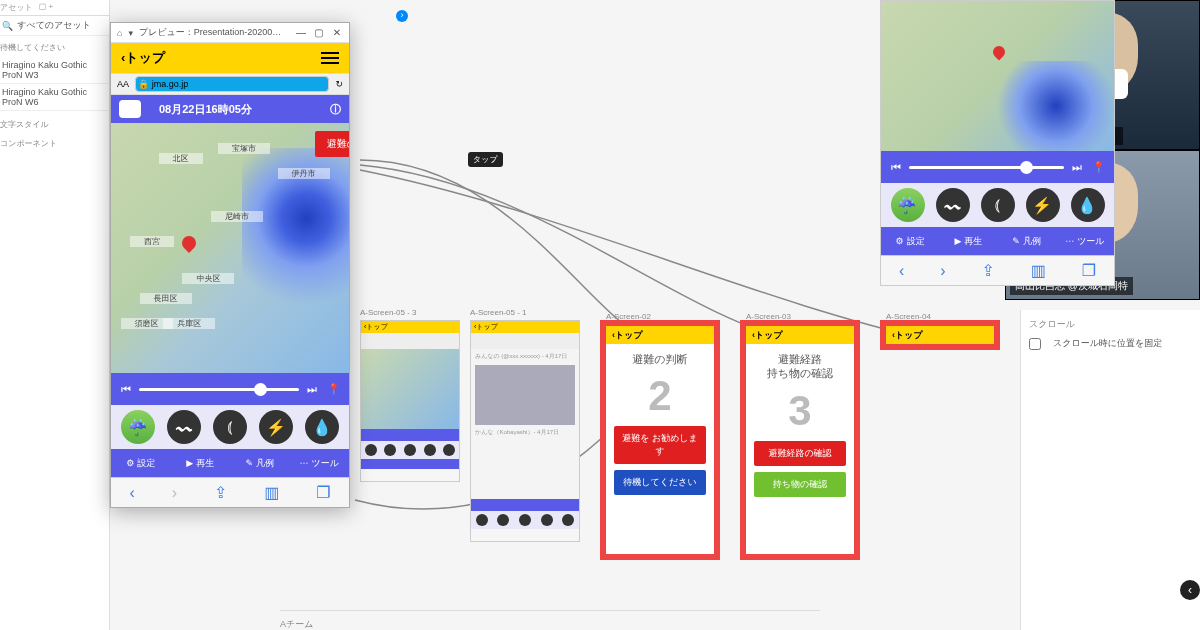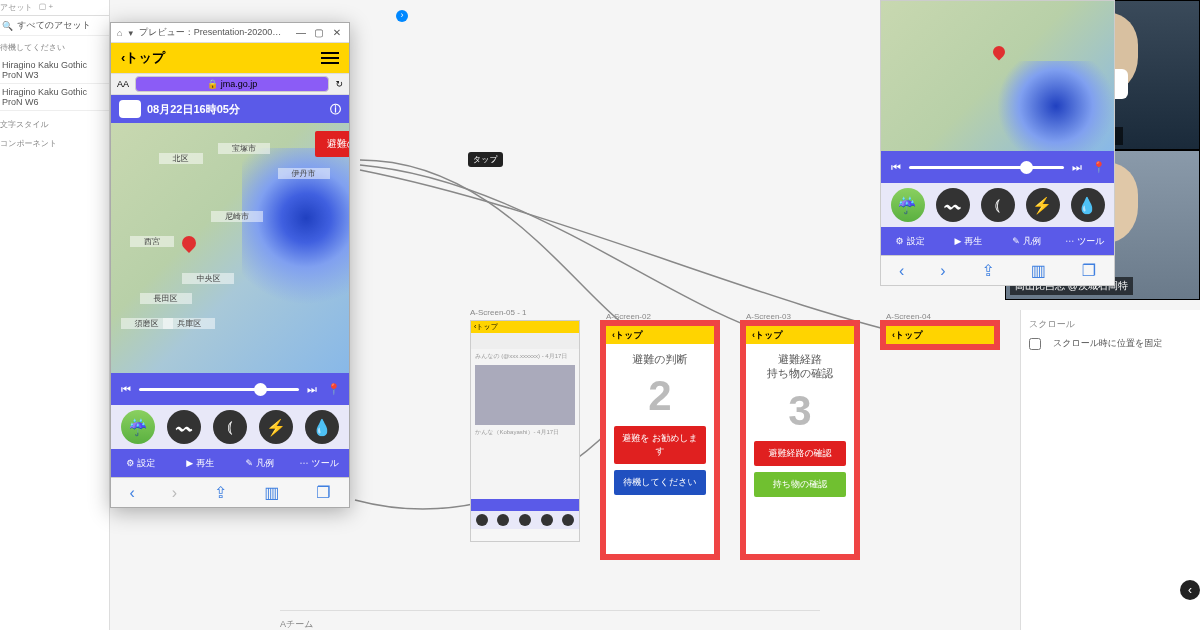--- a/index.html
+++ b/index.html
@@ -39,22 +39,22 @@
 .pwin .titlebar{height:20px;background:#fff;border-bottom:1px solid #ddd;display:flex;align-items:center;padding:0 6px;font-size:9px;color:#555;gap:6px}
 .pwin .titlebar .sp{flex:1}
 .pwin .wbtn{width:12px;height:12px;display:flex;align-items:center;justify-content:center;font-size:10px}
 
 .phone-top{height:30px;background:#ffd400;display:flex;align-items:center;padding:0 10px;justify-content:space-between}
 .phone-top .back{font-weight:bold;font-size:13px}
 .ham{display:flex;flex-direction:column;gap:3px}
 .ham span{display:block;width:18px;height:2px;background:#000}
 .statusbar{height:18px;background:#f0f0f0;display:flex;align-items:center;justify-content:space-between;padding:0 6px;font-size:9px}
 .urlbar{height:22px;background:#f0f0f0;display:flex;align-items:center;padding:0 6px;gap:6px;font-size:9px;border-top:1px solid #ddd;border-bottom:1px solid #ddd}
-.urlbar .url{flex:1;background:#8b5cf6;border:1px solid #ccc;border-radius:4px;text-align:center;padding:2px}
-.jma-banner{height:28px;background:#5a5ae8;color:#fff;display:flex;align-items:center;padding:0 8px;font-size:11px;font-weight:bold;gap:6px}
+.urlbar .url{flex:1;background:#0ea5e9;border:1px solid #ccc;border-radius:4px;padding:2px}
+.jma-banner{height:28px;background:#5a5ae8;color:#fff;display:flex;align-items:center;padding:0 8px;font-size:11px;font-weight:bold;gap:18px}
 .jma-banner .ico{width:22px;height:18px;background:#fff;border-radius:4px}
 .map{height:250px;position:relative;background:linear-gradient(135deg,#c8d8b0 0%,#b8d0a8 40%,#a8c8d8 60%,#88b8e8 100%);overflow:hidden}
 .map .rain{position:absolute;right:0;top:10%;width:45%;height:70%;background:radial-gradient(circle at 60% 40%,#2040c0 0%,#4060e0 20%,#80a0f0 40%,transparent 70%)}
 .map .city{position:absolute;font-size:8px;color:#444;background:rgba(255,255,255,.5);padding:0 14px}
 .map .pin{position:absolute;left:30%;top:45%;width:14px;height:14px;background:#e03030;border-radius:50% 50% 50% 0;transform:rotate(-45deg)}
 .redbtn{position:absolute;background:#e02020;color:#fff;font-size:10px;padding:6px 12px;border-radius:2px}
 .ctrl-row{height:32px;background:#5a5ae8;display:flex;align-items:center;padding:0 6px;gap:4px}
 .ctrl-row .slider{flex:1;height:3px;background:#fff;border-radius:2px;position:relative}
 .ctrl-row .knob{position:absolute;right:20%;top:-5px;width:13px;height:13px;background:#fff;border-radius:50%}
 .ctrl-row .ib{width:18px;height:18px;color:#fff;font-size:11px;display:flex;align-items:center;justify-content:center}
@@ -183,20 +183,39 @@
     </div>
     <div class="safari-bar">
       <span>‹</span>
       <span>›</span>
       <span>⇪</span>
       <span>▥</span>
       <span>❐</span>
     </div>
   </div>
 
+  <div class="ab-sm" style="left:250px;top:320px">
+    <div class="lbl">A-Screen-05 - 3</div>
+    <div class="mini">
+      <div class="ytop">‹トップ</div>
+      <div class="sb"></div>
+        <div class="sb"></div>
+      <div class="mmap"></div>
+        <div class="mctrl"></div>
+      <div class="micons">
+          <span></span>
+          <span></span>
+          <span></span>
+          <span></span>
+          <span></span>
+        </div>
+      <div class="mmenu"></div>
+        <div class="msaf"></div>
+    </div>
+  </div>
 
   <div class="ab-sm" style="left:360px;top:320px;width:110px">
     <div class="lbl">A-Screen-05 - 1</div>
     <div class="mini">
       <div class="ytop">‹トップ</div>
       <div class="sb"></div>
         <div class="sb"></div>
       <div style="height:150px;background:#f4f4f4;font-size:6px;color:#999;padding:4px;line-height:1.3">
         <div>みんなの (@xxx.xxxxxx) - 4月17日</div>
         <div style="height:60px;background:#aab;margin:4px 0"></div>

